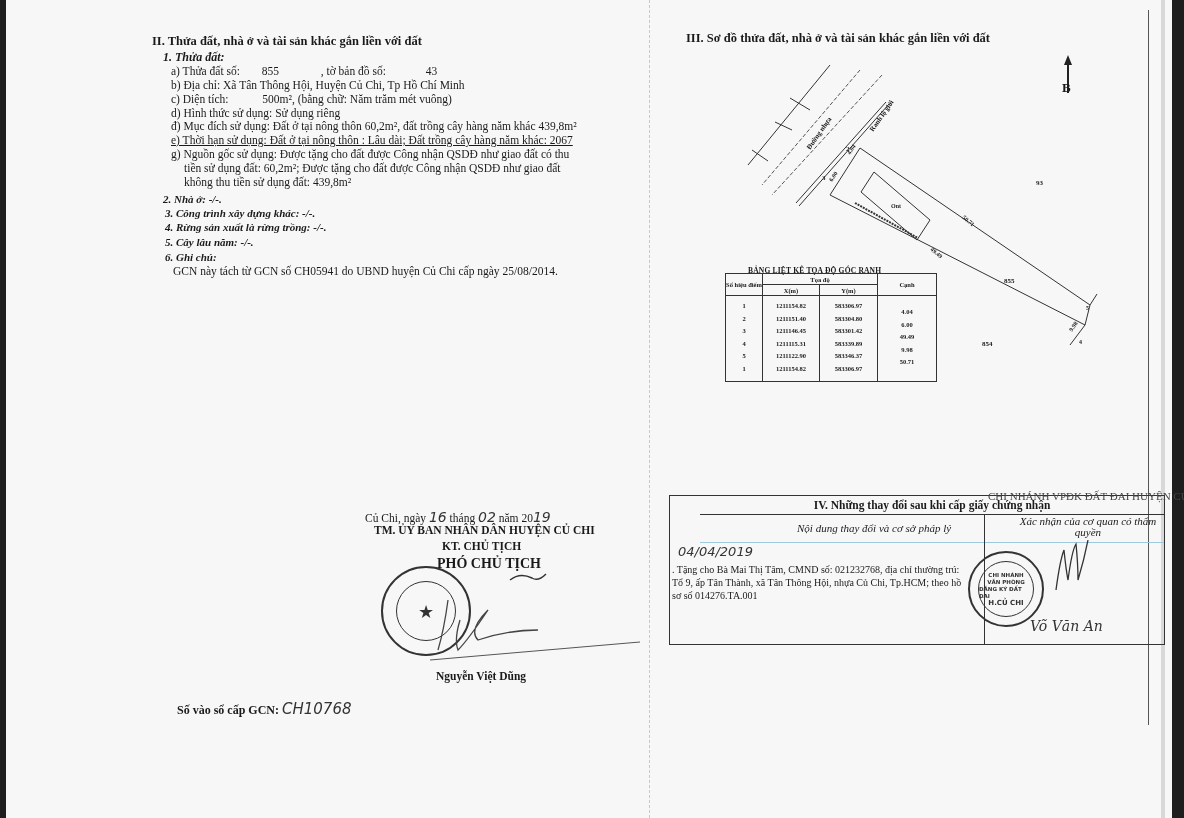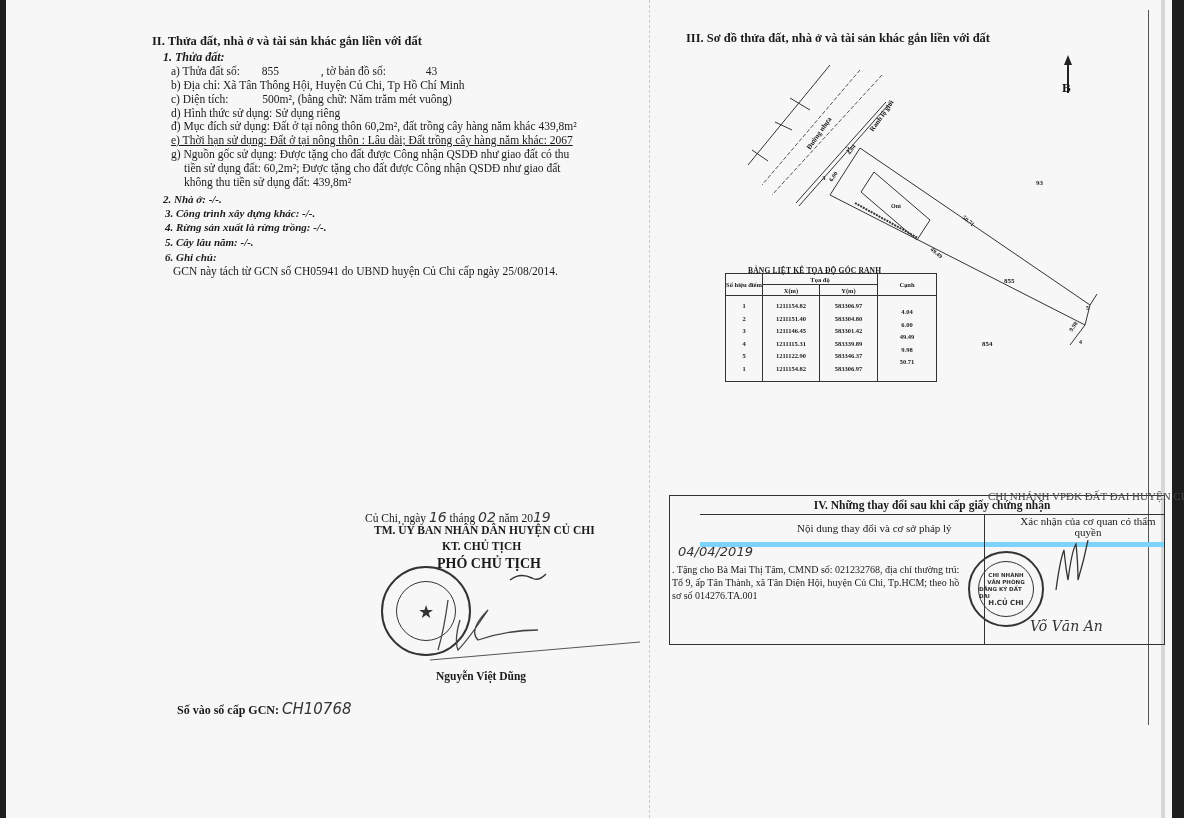--- a/index.html
+++ b/index.html
@@ -34,21 +34,21 @@
     .coord-body td { border-top: none; border-bottom: none; vertical-align: top; }
     .coord-body .cell-stack div { height: 12.5px; line-height: 12.5px; }
 
     
     .changes {
       position: absolute; left: 669px; top: 495px; width: 464px; height: 148px;
       border: 1px solid #333;
       padding-left: 30px;
     }
     .changes .row1 { height: 18px; border-bottom: 1px solid #333; text-align: center; font-weight: bold; font-size: 11.5px; line-height: 18px; }
-    .changes .row2 { height: 27px; border-bottom: 5px solid #7dd3fc; position: relative; font-size: 11px; }
+    .changes .row2 { height: 27px; border-bottom: 1px solid #7dd3fc; position: relative; font-size: 11px; font-style: italic; }
     .changes .vline { position: absolute; left: 314px; top: 19px; width: 1px; height: 129px; background: #333; }
     .changes .content { position: absolute; left: 2px; top: 52px; font-size: 10px; line-height: 13px; }
     .handwrite { font-family: "DejaVu Sans", sans-serif; font-style: italic; color: #333; }
 
     .stamp {
       position: absolute; border-radius: 50%; border: 2px solid #333;
       display: flex; align-items: center; justify-content: center; flex-direction: column;
       font-family: "DejaVu Sans", sans-serif; font-weight: bold; color: #333;
     }
     .stamp .inner { border-radius: 50%; border: 1px solid #333; display:flex; align-items:center; justify-content:center; flex-direction:column; }
@@ -217,21 +217,21 @@
 <div class="changes">
   <div class="row1">IV. Những thay đổi sau khi cấp giấy chứng nhận</div>
   <div class="row2">
     <span class="abs" style="left:97px;top:7px;">Nội dung thay đổi và cơ sở pháp lý</span>
     <span class="abs" style="left:318px;top:1px;width:140px;white-space:normal;text-align:center;line-height:11px;">Xác nhận của cơ quan có thẩm quyền</span>
   </div>
   <div class="vline"></div>
   <div class="abs handwrite" style="left:8px;top:48px;font-size:13px;">04/04/2019</div>
   <div class="content" style="top:67px;">
     <div>. Tặng cho Bà Mai Thị Tâm, CMND số: 021232768, địa chỉ thường trú:</div>
-    <div>Tổ 9, ấp Tân Thành, xã Tân Diện Hội, huyện Củ Chi, Tp.HCM; theo hồ</div>
+    <div>Tổ 9, ấp Tân Thành, xã Tân Thông Hội, nhựa Củ Chi, Tp.HCM; theo hồ</div>
     <div>sơ số 014276.TA.001</div>
   </div>
 </div>
 <div class="abs" style="left:988px;top:490px;font-size:11px;color:#444;">CHI NHÁNH VPĐK ĐẤT ĐAI HUYỆN CỦ CHI</div>
 
 <div class="stamp" style="left:968px;top:551px;width:72px;height:72px;">
   <div class="inner" style="width:54px;height:54px;font-size:5.5px;line-height:7px;">
     <span>CHI NHÁNH</span>
     <span>VĂN PHÒNG</span>
     <span>ĐĂNG KÝ ĐẤT ĐAI</span>

